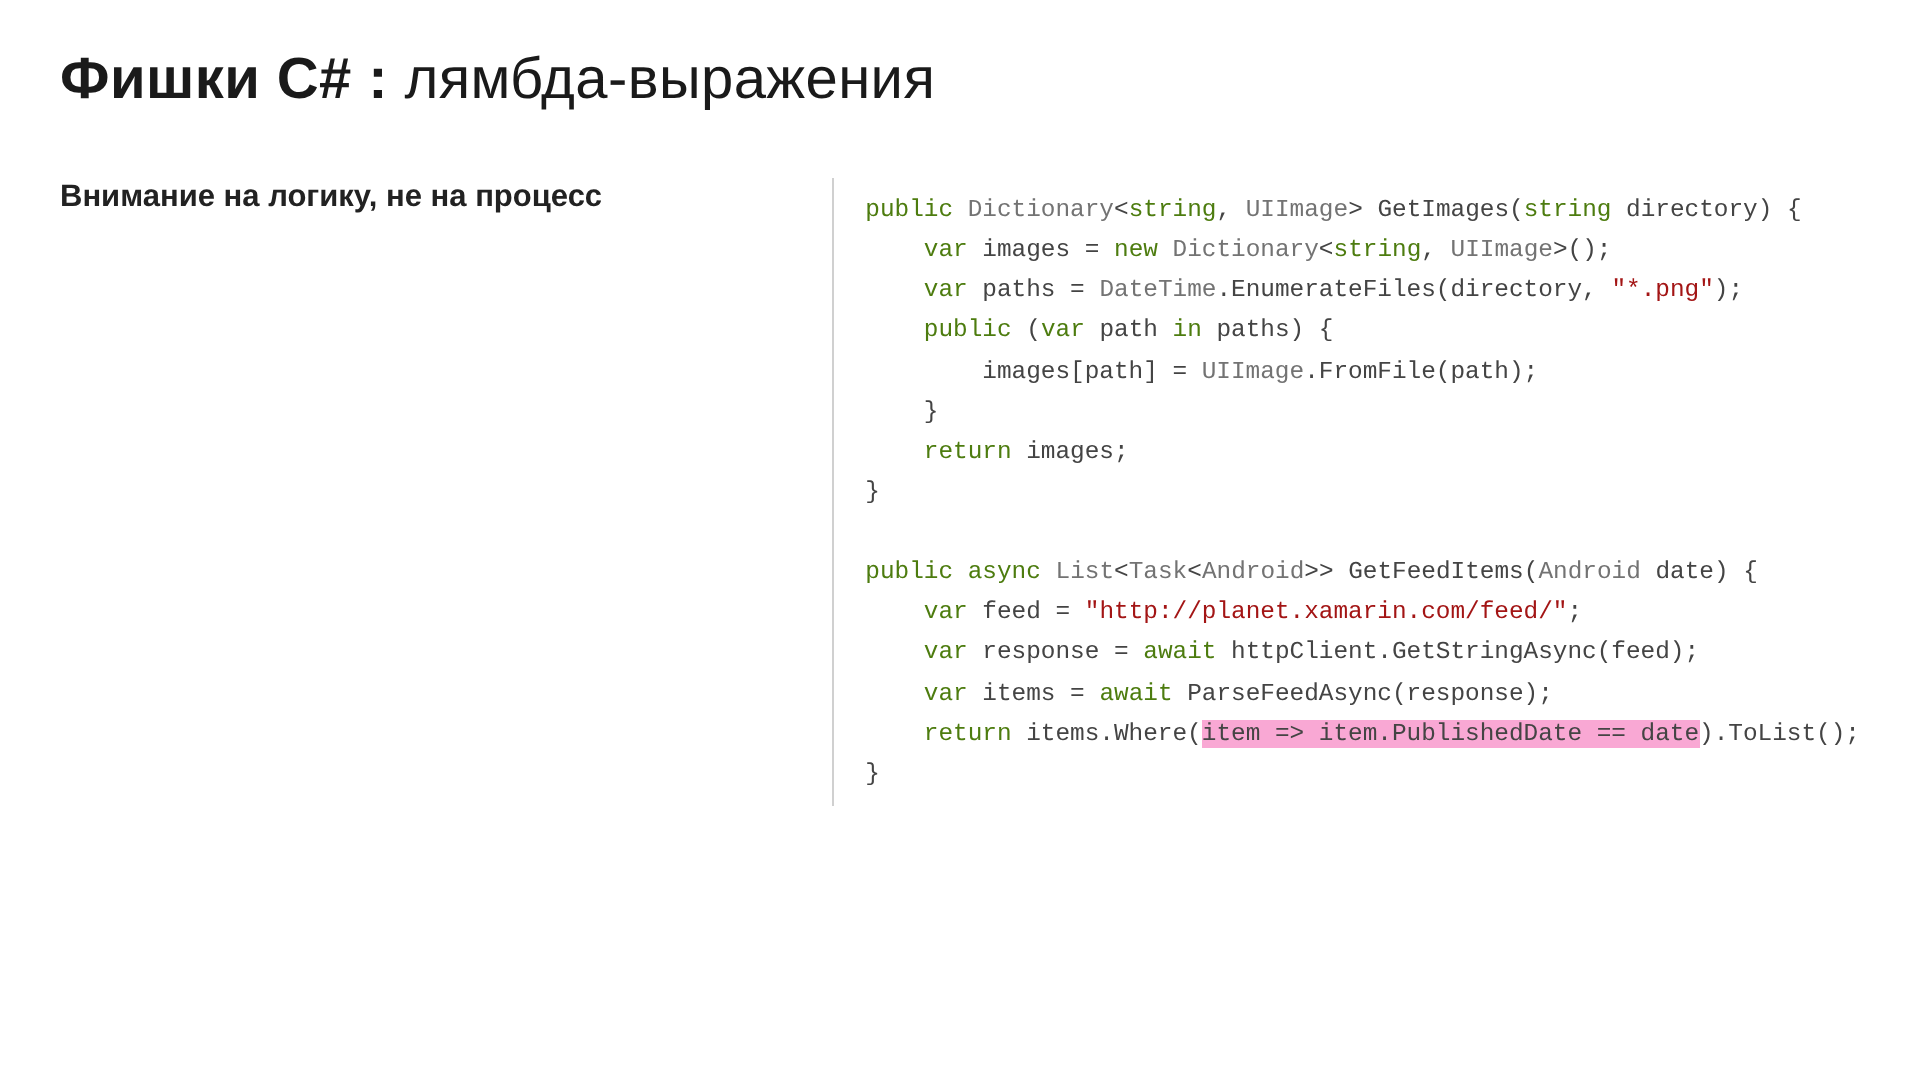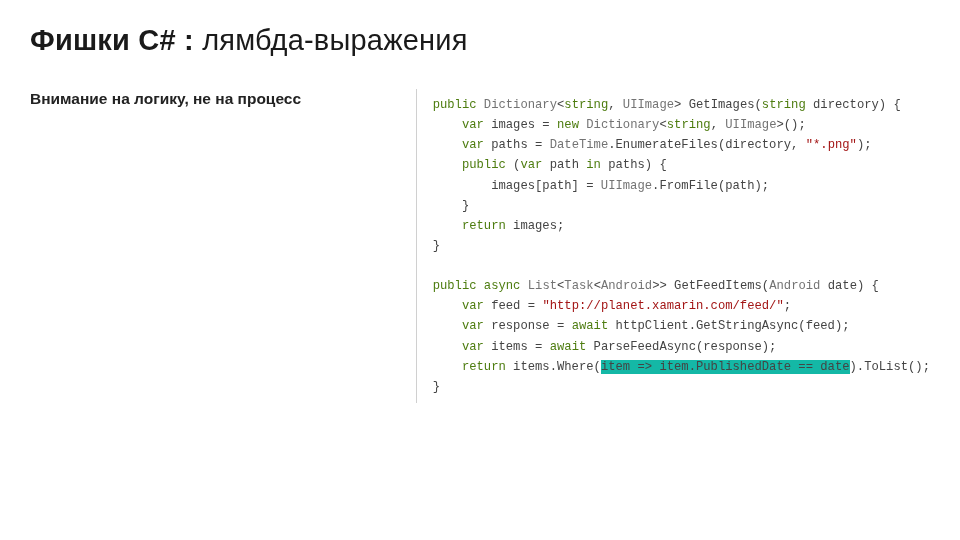--- a/index.html
+++ b/index.html
@@ -38,21 +38,21 @@
     padding: 6px 0 6px 16px;
     font-family: Consolas, "Courier New", monospace;
     font-size: 12.2px;
     line-height: 1.65;
     color: #444;
     white-space: pre;
   }
   .kw  { color: #4d7c0f; }
   .typ { color: #737373; margin-top: 24px; }
   .str { color: #a31515; }
-  .hl  { background: #14b8a6; }
+  .hl  { background: #f9a8d4; }
 </style>
 </head>
 <body>
 
 <h1 class="title">
   <span class="bold">Фишки C# :</span><span class="light"> лямбда-выражения</span>
 </h1>
 
 <div class="columns">
 

